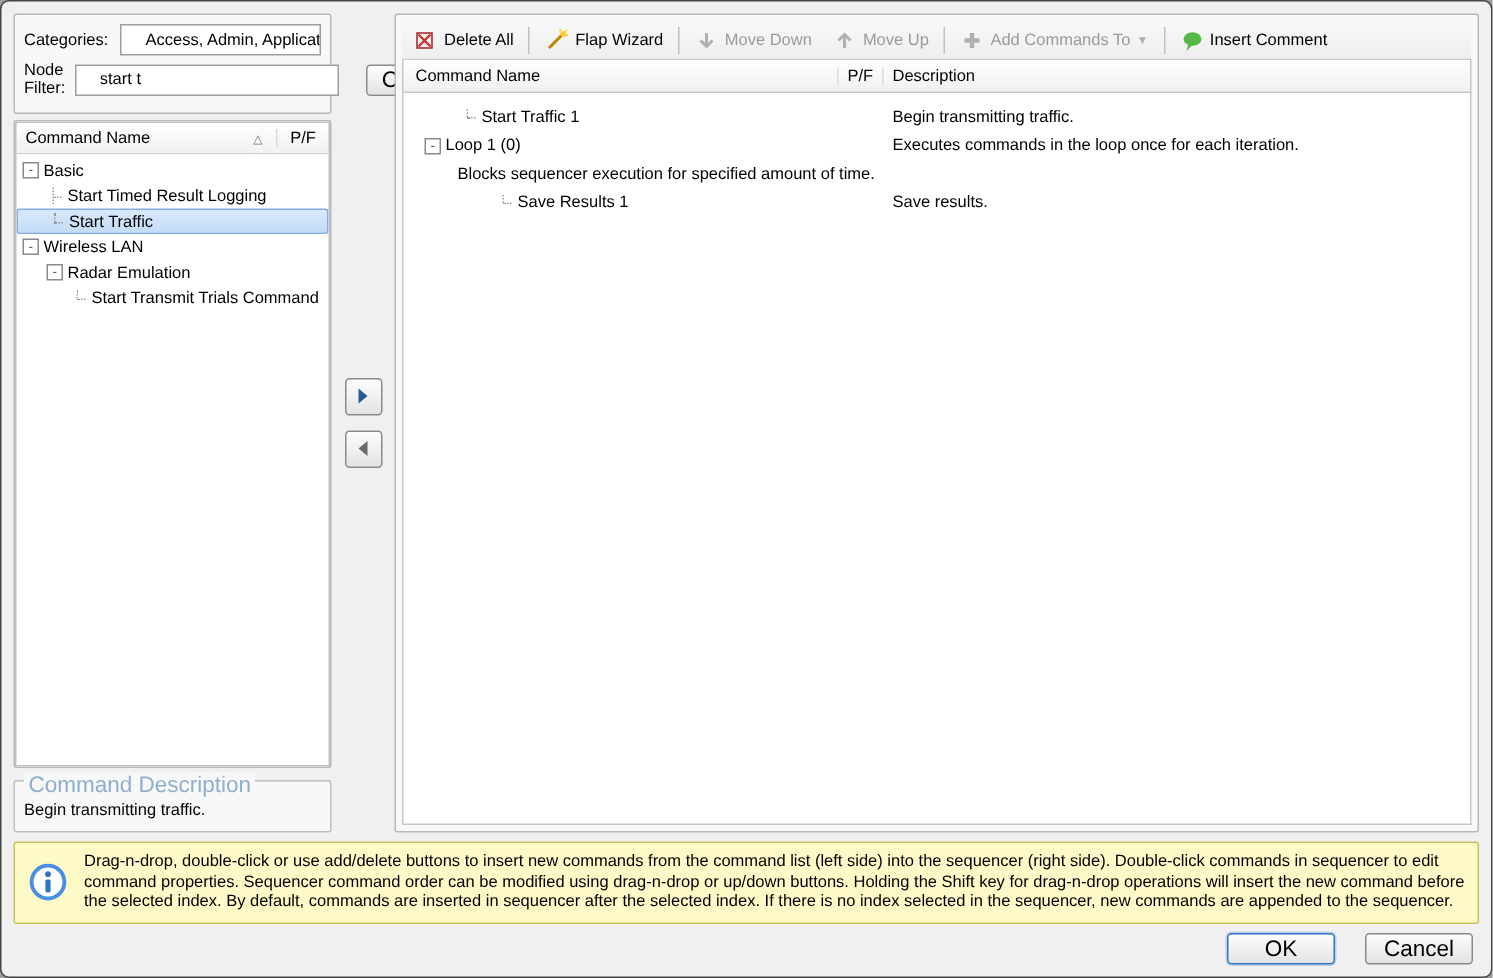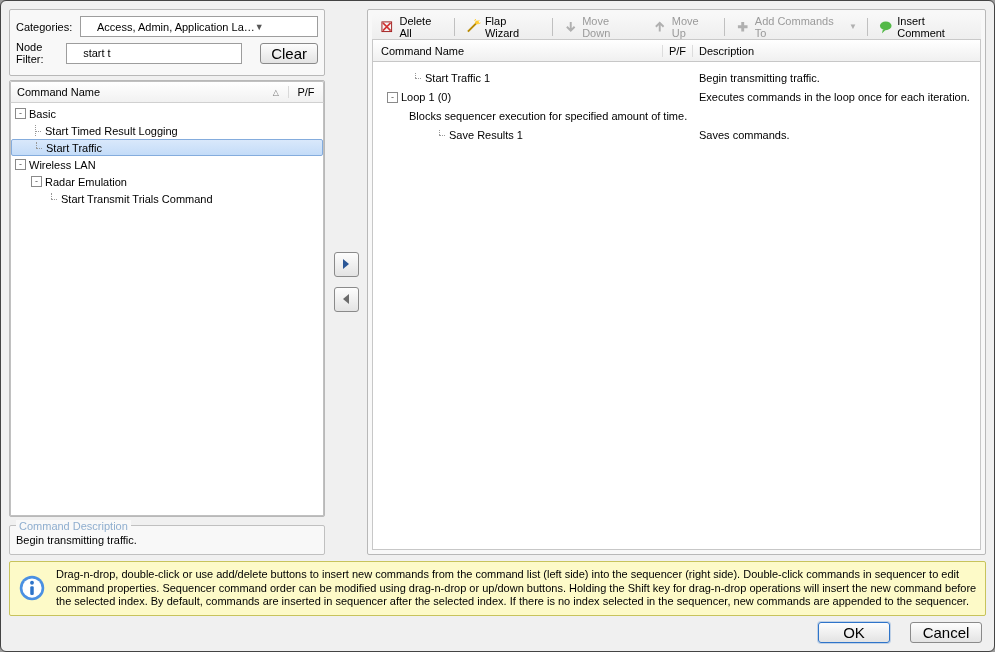--- a/index.html
+++ b/index.html
@@ -22,21 +22,21 @@
     background: linear-gradient(to bottom,#f08b84 0%,#d9513f 45%,#c8311e 46%,#b6250f 100%);
     border: 1px solid #802012; color: #fff; display: flex; align-items: center;
     justify-content: center; font-size: 11px; cursor: pointer;
     box-shadow: inset 0 0 0 1px rgba(255,255,255,0.3);
   }
   .close-btn svg { width: 12px; height: 10px; }
   .content-area { flex: 1; display: flex; flex-direction: column; padding: 8px; gap: 6px; }
   .upper-area { flex: 1; display: flex; gap: 6px; min-height: 0; }
 
   
-  .left-panel { width: 316px; display: flex; flex-direction: column; gap: 4px; }
+  .left-panel { width: 212px; display: flex; flex-direction: column; gap: 4px; }
   .left-box, .right-box {
     background: #f8f8f8; border: 1px solid #b8b8b8; border-radius: 2px; padding: 6px;
     display: flex; flex-direction: column;
   }
   .left-box-main { flex: 0 0 auto; }
   .left-box.grows { flex: 1; min-height: 0; }
 
   .row { display: flex; align-items: center; gap: 6px; font-size: 11px; margin-bottom: 4px; }
   .row label { width: 58px; color: #000; }
   .combo, .textin {
@@ -117,21 +117,21 @@
   }
   .seq-row { display: flex; align-items: flex-end; height: 19px; }
   .seq-row .rc1 { flex: 0 0 290px; padding-left: 8px; display: flex; align-items:center; }
   .seq-row .rc2 { flex: 0 0 30px; }
   .seq-row .rc3 { flex: 1; padding-left: 6px; }
 
   .cmd-desc-box {
     border: 1px solid #c0c0c0; border-radius:2px; background:#f8f8f8;
     padding: 2px 6px 8px 6px; font-size: 11px; margin-top: 4px;
   }
-  .cmd-desc-box .head { color:#8faecf; font-size:11px; position:relative; top:-8px; background:#f8f8f8; padding:0 3px; }
+  .cmd-desc-box .head { color:#8faecf; font-size:15px; position:relative; top:-8px; background:#f8f8f8; padding:0 3px; }
   .cmd-desc-box .body { margin-top:-6px; }
 
   .info-bar {
     border: 1px solid #c7c35c; background: #fdfac8; border-radius: 2px;
     display: flex; padding: 6px 8px; gap: 10px; font-size: 11px; color: #000;
     line-height: 1.25;
   }
   .info-bar .info-icon { flex: 0 0 28px; display:flex; align-items:center; justify-content:center; }
   .info-bar .info-icon svg { width:28px; height:28px;}
 
@@ -317,21 +317,21 @@
                 <div class="rc2"></div>
                 <div class="rc3">Blocks sequencer execution for specified amount of time.</div>
               </div>
               <div class="seq-row">
                 <div class="rc1">
                   <span style="display: inline-block; width: 54px;"></span>
                   <span class="leaf-conn"></span>
                   <span>Save Results 1</span>
                 </div>
                 <div class="rc2"></div>
-                <div class="rc3">Saves commands.</div>
+                <div class="rc3">Save results.</div>
               </div>
             </div>
         </div>
       </div>
     </div>
 
     <div class="info-bar">
       <div class="info-icon">
         <svg viewBox="0 0 32 32">
             <circle cx="16" cy="16" r="14" fill="#4a90e2"></circle>

